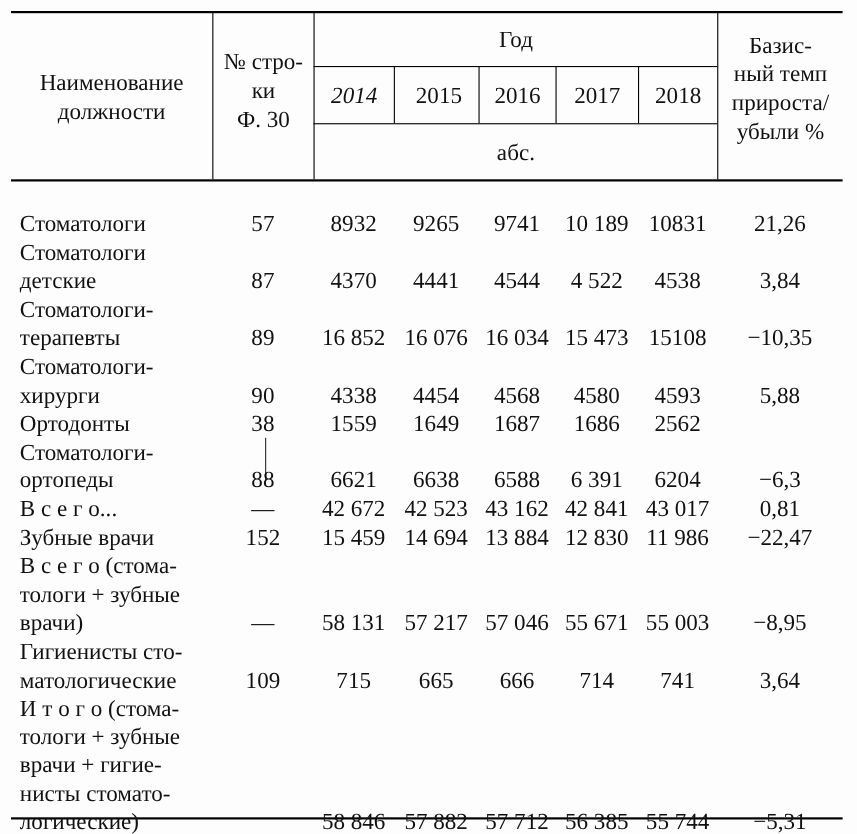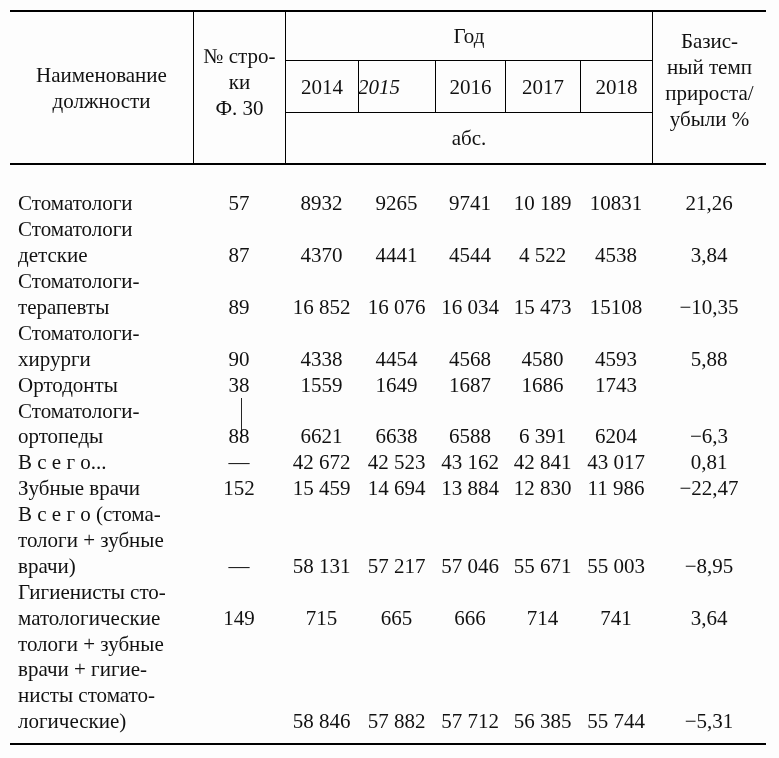--- a/index.html
+++ b/index.html
@@ -33,22 +33,22 @@
     position:absolute;display:flex;flex-direction:column;
     justify-content:center;align-items:center;text-align:center;
     line-height:26px;
   }
   .h-name{left:0;top:2px;width:183px;height:151px;}
   .h-rowno{left:184px;top:2px;width:91px;height:140px;}
   .h-god{left:276px;top:2px;width:366px;height:48px;}
   .h-abs{left:276px;top:103px;width:366px;height:50px;}
   .h-rate{left:643px;top:4px;width:113px;height:132px;}
   .h-year{top:51px;height:51px;}
-  .h-y0{left:276px;width:72px;}
-  .h-y1{left:331px;width:76px;font-style:italic;}
+  .h-y0{left:276px;width:72px;font-style:italic;}
+  .h-y1{left:351px;width:76px;}
   .h-y2{left:426px;width:69px;}
   .h-y3{left:496px;width:74px;text-align:right;}
   .h-y4{left:571px;width:71px;}
   
   .tbody{position:absolute;left:0;top:155px;width:756px;padding-top:26px;}
   .line{display:flex;height:25.9px;align-items:center;}
   .c{text-align:center;white-space:nowrap;box-sizing:border-box;}
   .c0{width:183px;text-align:left;padding-left:8px;}
   .c1{width:92px;}
   .c2{width:73px;}
@@ -172,21 +172,21 @@
           <div class="c c6">4593</div>
           <div class="c c7">5,88</div>
         </div>
         <div class="line">
           <div class="c c0">Ортодонты</div>
           <div class="c c1">38</div>
           <div class="c c2">1559</div>
           <div class="c c3">1649</div>
           <div class="c c4">1687</div>
           <div class="c c5">1686</div>
-          <div class="c c6">1743</div>
+          <div class="c c6">2562</div>
         </div>
         <div class="line">
           <div class="c c0">Стоматологи-</div>
           <div class="c c1"></div>
           <div class="c c2"></div>
           <div class="c c3"></div>
           <div class="c c4"></div>
           <div class="c c5"></div>
           <div class="c c6"></div>
           <div class="c c7"></div>
@@ -256,29 +256,39 @@
           <div class="c c1"></div>
           <div class="c c2"></div>
           <div class="c c3"></div>
           <div class="c c4"></div>
           <div class="c c5"></div>
           <div class="c c6"></div>
           <div class="c c7"></div>
         </div>
         <div class="line">
           <div class="c c0">матологические</div>
-          <div class="c c1">149</div>
+          <div class="c c1">109</div>
           <div class="c c2">715</div>
           <div class="c c3">665</div>
           <div class="c c4">666</div>
           <div class="c c5">714</div>
           <div class="c c6">741</div>
           <div class="c c7">3,64</div>
         </div>
         <div class="line">
+          <div class="c c0">И т о г о (стома-</div>
+          <div class="c c1"></div>
+          <div class="c c2"></div>
+          <div class="c c3"></div>
+          <div class="c c4"></div>
+          <div class="c c5"></div>
+          <div class="c c6"></div>
+          <div class="c c7"></div>
+        </div>
+        <div class="line">
           <div class="c c0">тологи + зубные</div>
           <div class="c c1"></div>
           <div class="c c2"></div>
           <div class="c c3"></div>
           <div class="c c4"></div>
           <div class="c c5"></div>
           <div class="c c6"></div>
           <div class="c c7"></div>
         </div>
         <div class="line">

